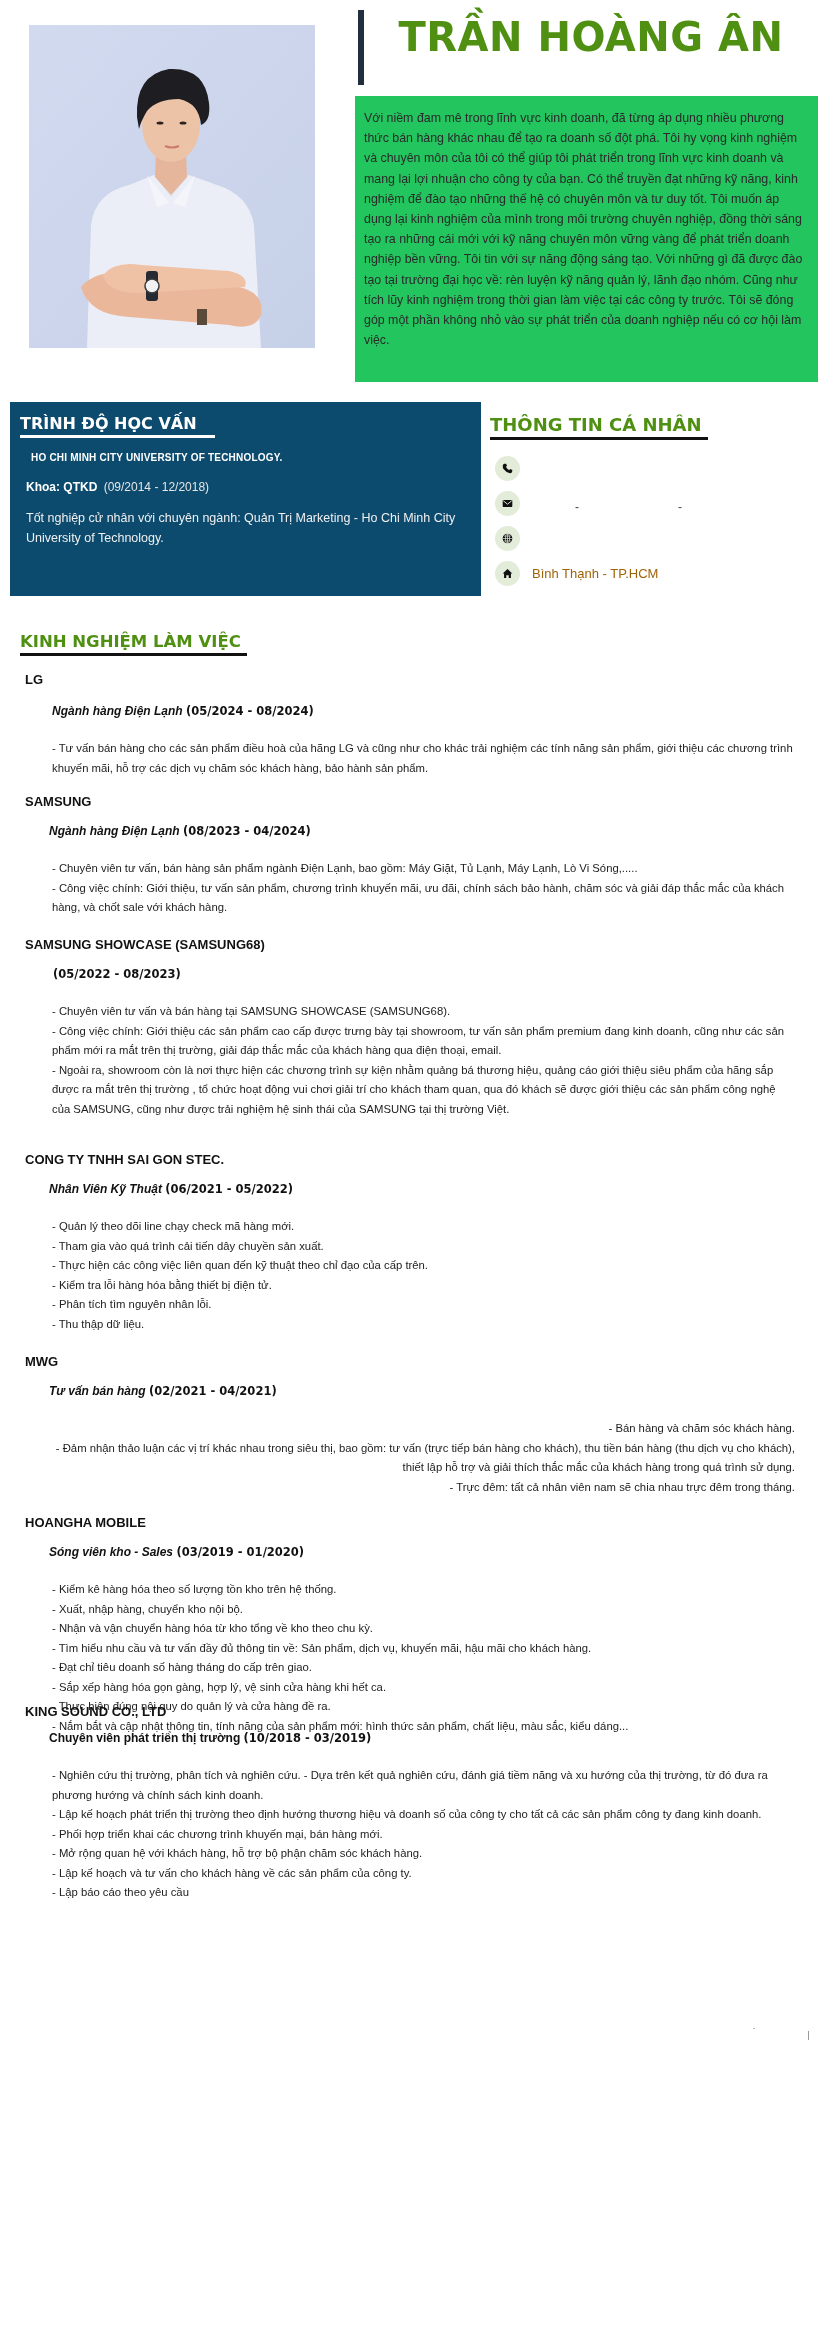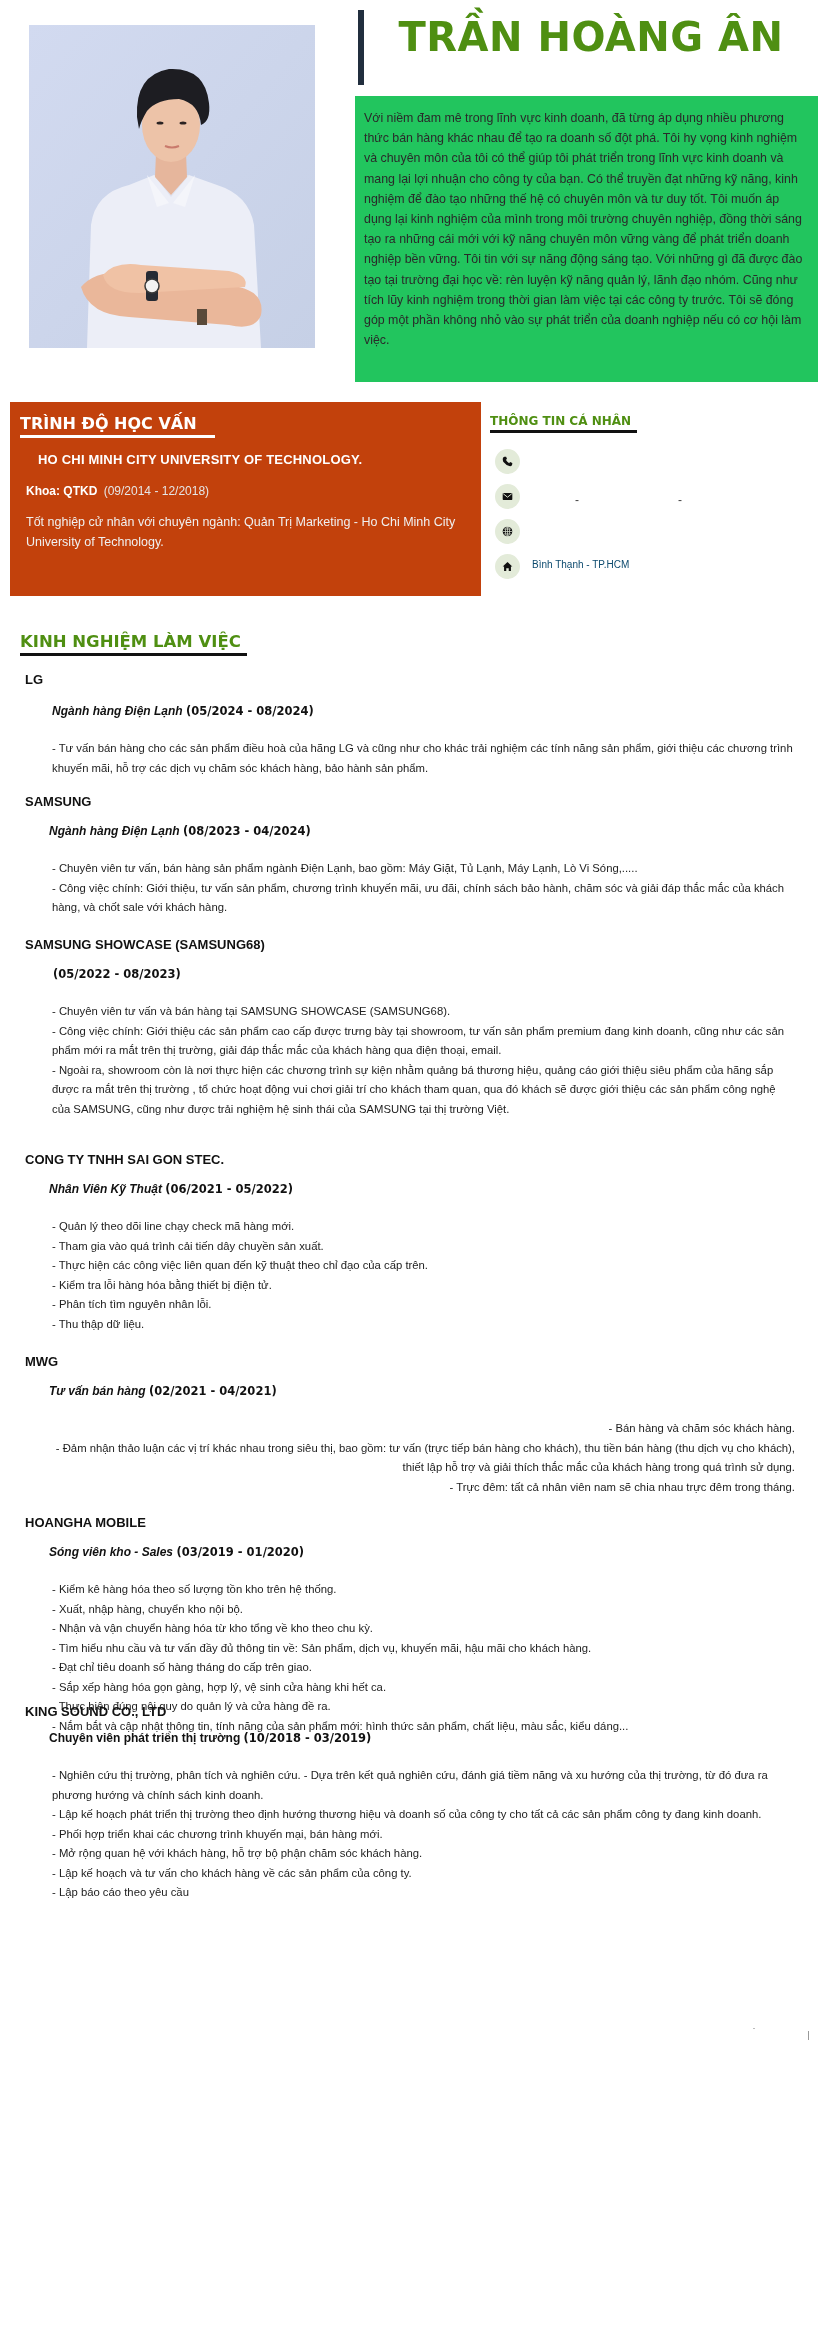--- a/index.html
+++ b/index.html
@@ -27,47 +27,47 @@
     position: absolute; left: 355px; top: 96px; width: 463px; height: 286px;
     background: #22c55e; padding: 12px 9px 0 9px;
   }
   .summary p {
     font-family: "Liberation Sans", sans-serif; font-size: 12.4px; line-height: 20.2px; color: #2a2a2a;
   }
 
   
   .edu {
     position: absolute; left: 10px; top: 402px; width: 471px; height: 194px;
-    background: #c2410c; color: #ffffff; padding: 12px 10px;
+    background: #0c4a6e; color: #ffffff; padding: 12px 10px;
   }
   .edu-title {
     display: inline-block; font-family: "DejaVu Sans", sans-serif; font-weight: bold; font-size: 16px;
     color: #ffffff; padding-bottom: 2px; border-bottom: 3px solid #ffffff; padding-right: 18px;
   }
-  .edu-school { margin-top: 14px; margin-left: 18px; font-weight: bold; font-size: 13px; letter-spacing: 0.2px; }
+  .edu-school { margin-top: 14px; margin-left: 11px; font-weight: bold; font-size: 10px; letter-spacing: 0.2px; }
   .edu-faculty { margin-top: 17px; margin-left: 6px; font-size: 12px; }
   .edu-faculty b { font-weight: bold; }
   .edu-faculty span.dates { color: #e6e6e6; margin-left: 3px; }
   .edu-desc { margin-top: 14px; margin-left: 6px; font-size: 12.5px; line-height: 20px; color: #f0f0f0; width: 440px; }
 
   
   .contact { position: absolute; left: 490px; top: 402px; width: 330px; }
   .section-title {
-    display: inline-block; font-family: "DejaVu Sans", sans-serif; font-weight: bold; font-size: 12px;
+    display: inline-block; font-family: "DejaVu Sans", sans-serif; font-weight: bold; font-size: 18px;
     color: #4f8f12; padding-bottom: 2px; border-bottom: 3px solid #111111; padding-right: 6px;
   }
   .contact-title { margin-top: 12px; }
   .contact-list { margin-top: 16px; }
   .contact-row { position: relative; height: 35px; }
   .contact-icon {
     position: absolute; left: 5px; top: 0; width: 25px; height: 25px; border-radius: 50%;
     background: #e3ebd9; display: flex; align-items: center; justify-content: center;
   }
   .contact-icon svg { width: 11px; height: 11px; }
-  .contact-text { position: absolute; left: 42px; top: 5px; font-size: 10px; color: #0c4a6e; }
+  .contact-text { position: absolute; left: 42px; top: 5px; font-size: 13px; color: #a16207; }
   .contact-dash { position: absolute; top: 9px; font-size: 12px; color: #444; }
 
   
   .exp { position: absolute; left: 20px; top: 632px; width: 790px; }
   .exp-title { font-size: 16.5px; }
   .job { position: relative; }
   .company { font-weight: bold; font-size: 13px; color: #111; }
   .role { font-size: 12px; color: #111; }
   .role i { font-weight: bold; font-style: italic; }
   .role .dates { font-weight: bold; font-family: "DejaVu Sans", sans-serif; font-size: 11.5px; }

